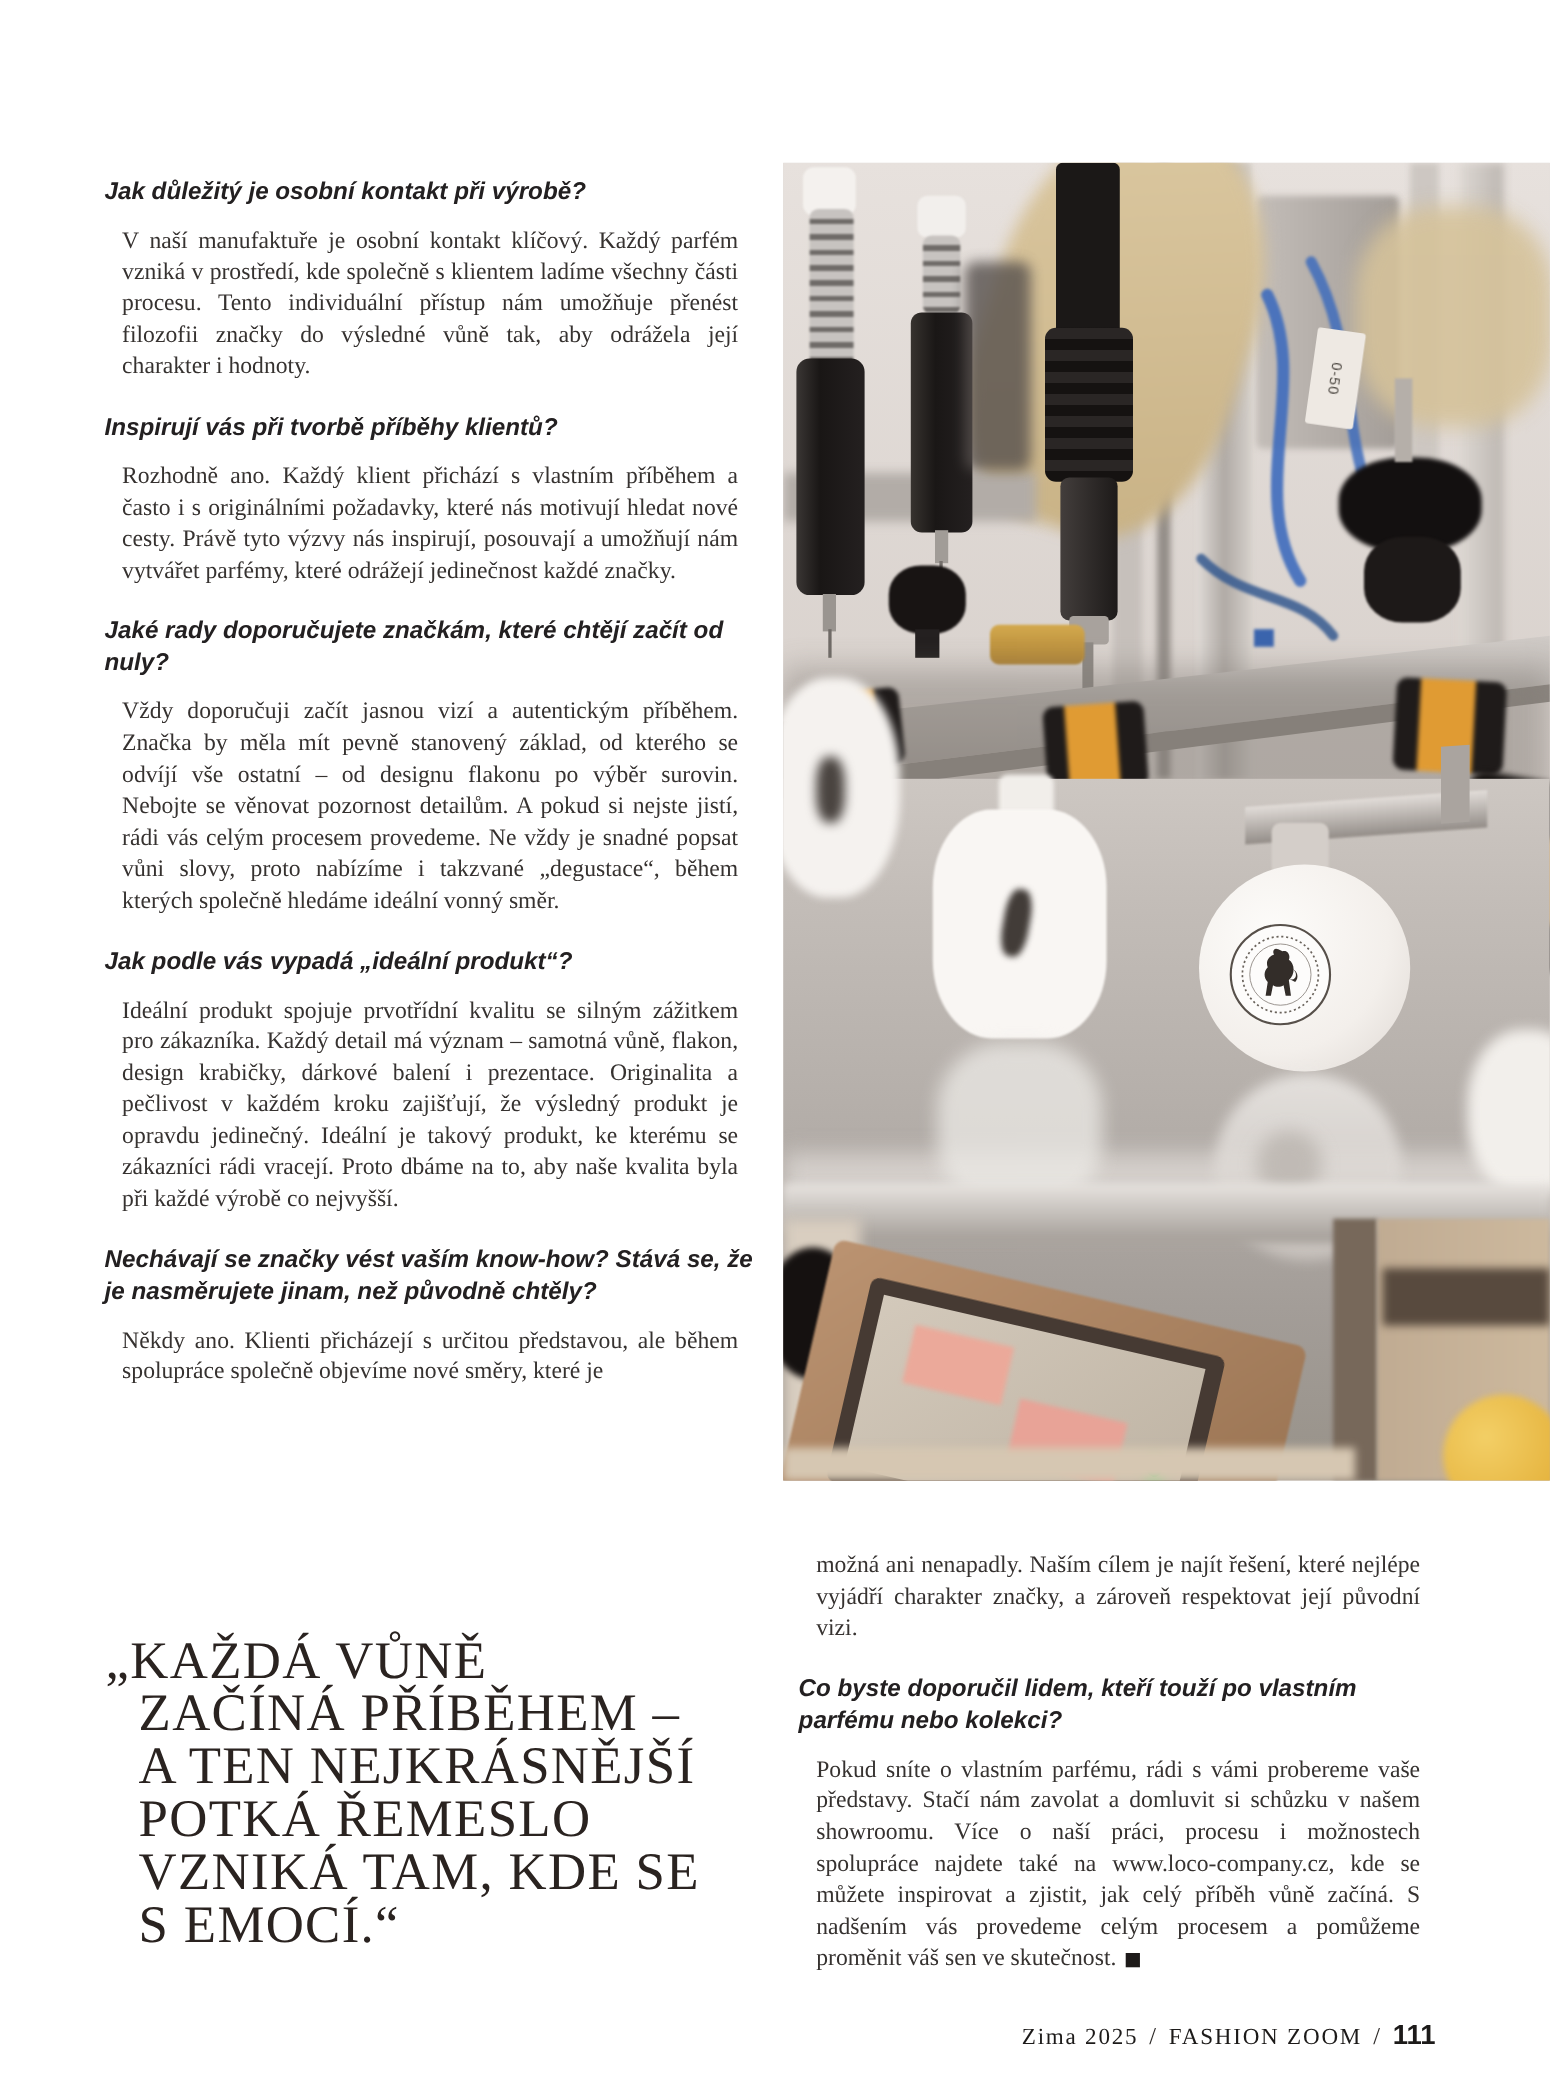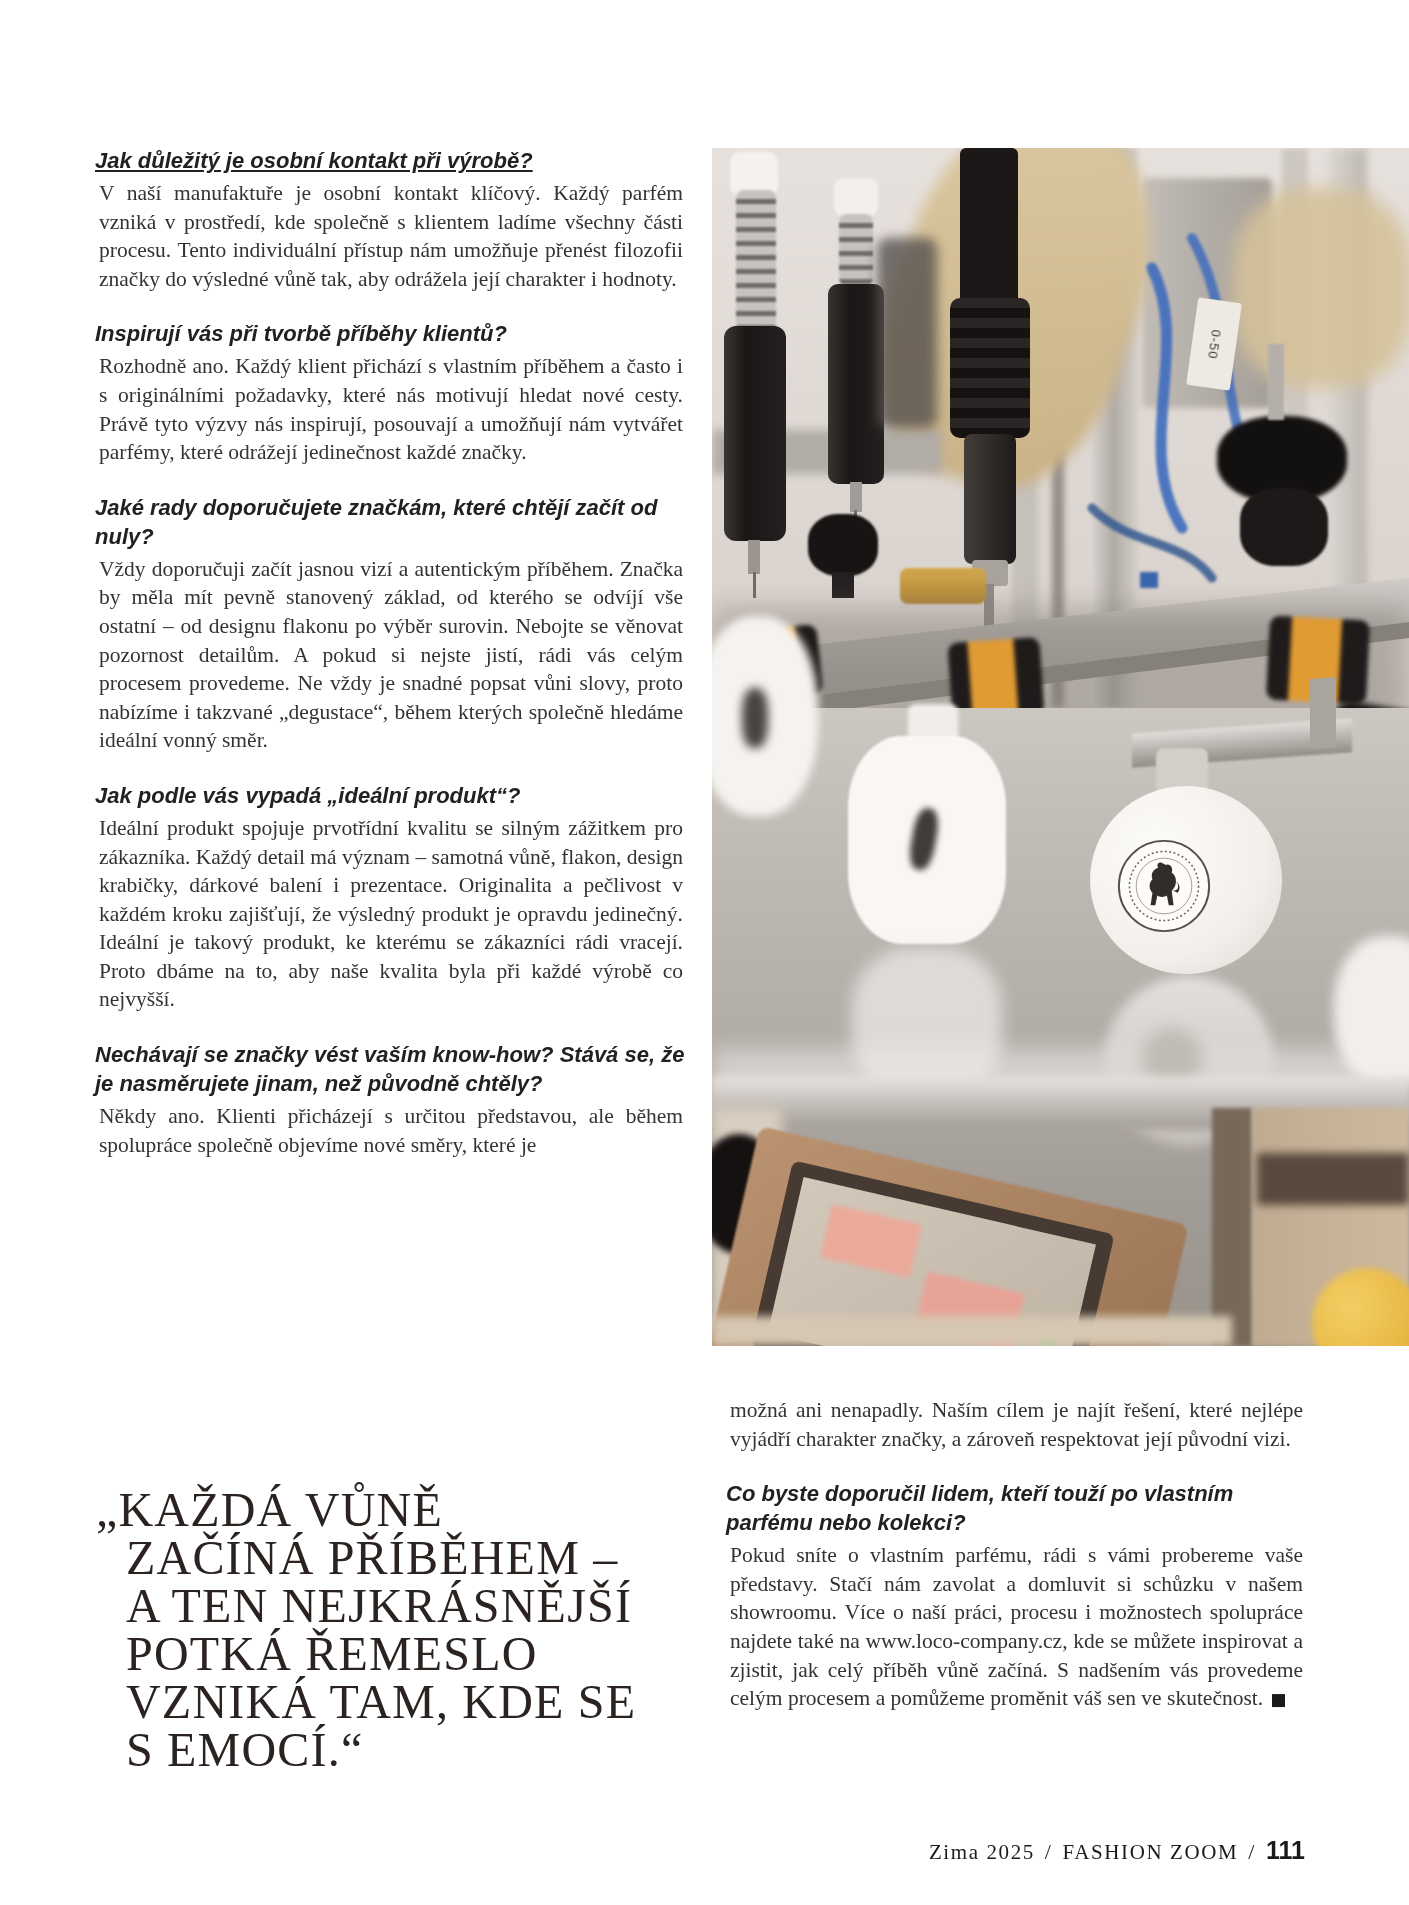--- a/index.html
+++ b/index.html
@@ -16,24 +16,24 @@
 
   
   .col-left{position:absolute;left:95px;top:146px;width:592px;}
   .col-right{position:absolute;left:726px;top:1392px;width:581px;}
   .qa-q{
     font-family:"Liberation Sans", sans-serif;
     font-weight:700;font-style:italic;
     font-size:22px;line-height:29px;
     color:#232021;margin:26px 0 2px 0;
   }
-  .qa-block:first-child .qa-q{margin-top:0;text-decoration:underline;}
+  .qa-block:first-child .qa-q{margin-top:13px;}
   .qa-a{
     font-size:21.5px;line-height:28.6px;
-    text-align:justify;margin:4px;color:#363230;
+    text-align:justify;margin:16px;color:#363230;
   }
   .endmark{font-family:"DejaVu Sans", sans-serif;font-size:17px;margin-left:7px;color:#1d1a19;}
 
   
   .pull-quote{
     position:absolute;left:96px;top:1486px;width:470px;margin:0;
     font-family:"Liberation Serif", serif;
     font-size:48px;line-height:48px;letter-spacing:1.2px;
     color:#2a2320;font-weight:400;
   }

